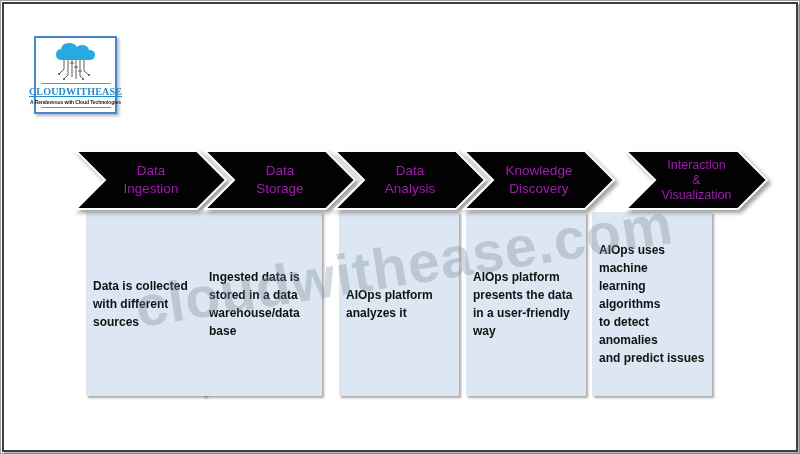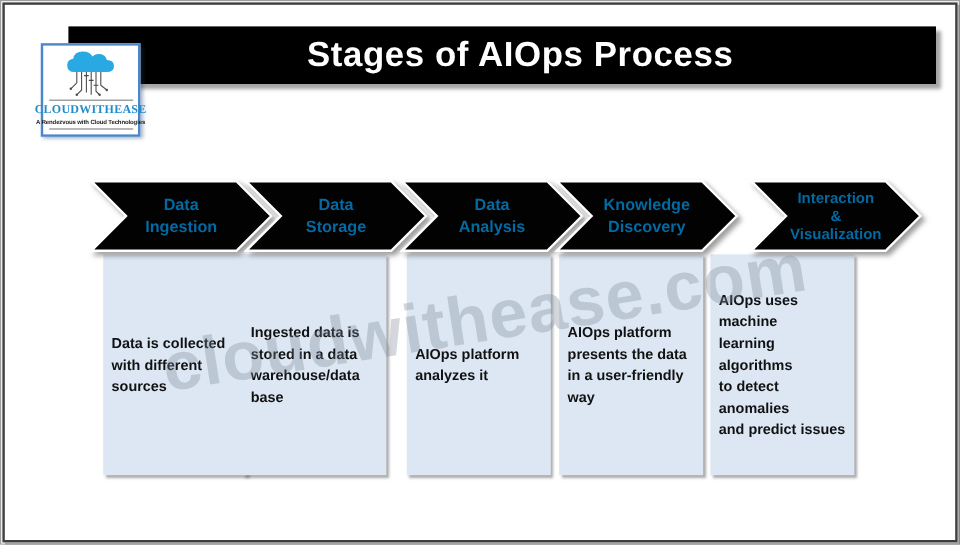--- a/index.html
+++ b/index.html
@@ -37,35 +37,35 @@
     box-shadow: 2px 2px 3px rgba(40,60,100,0.4);
     z-index: 10;
     display: flex; flex-direction: column; align-items: center;
     padding-top: 3px;
   }
   .logo-art { width: 56px; height: 40px; flex: 0 0 auto; }
   .logo-rule { width: 70px; height: 1px; background: #8a8a8a; margin-top: 2px; }
   .logo-name {
     font-family: "Liberation Serif", serif;
     font-weight: bold; font-size: 10px; color: #1f8dcd;
-    letter-spacing: 0.2px; margin-top: 2px; white-space: nowrap;
+    letter-spacing: 0.2px; margin-top: 2px; white-space: nowrap; text-decoration: underline;
   }
   .logo-tagline {
     font-size: 5px; font-weight: bold; color: #222222;
     letter-spacing: -0.1px; margin-top: 2px; white-space: nowrap;
   }
   .logo-rule2 { width: 70px; height: 1px; background: #8a8a8a; margin-top: 2px; }
 
   
   .stage-arrow { position: absolute; top: 146px; width: 154px; height: 60px; z-index: 3; }
   .stage-arrow svg { display: block; filter: drop-shadow(3px 3px 2px rgba(60,60,60,0.5)); }
   .stage-arrow .arrow-label {
     position: absolute; inset: 0;
     display: flex; align-items: center; justify-content: center;
-    color: #0369a1; font-weight: bold; font-size: 13.5px; line-height: 1.35;
+    color: #a21caf; font-weight: normal; font-size: 13.5px; line-height: 1.35;
     text-align: center; white-space: pre-line;
   }
   .stage-arrow.arrow-5 .arrow-label { font-size: 12.5px; line-height: 1.2; }
 
   
   .stage-box {
     position: absolute; top: 208px; width: 120px; height: 184px;
     background: #dce7f3;
     box-shadow: 2px 2px 2px rgba(100,100,100,0.55);
     display: flex; align-items: center;
@@ -86,23 +86,20 @@
     transform: rotate(-9deg);
     z-index: 20; pointer-events: none; white-space: nowrap;
   }
 </style>
 </head>
 <body>
 
 <div class="page-frame-outer"></div>
 <div class="page-frame">
 
-  <div class="title-bar">
-    <div class="title-text">Stages of AIOps Process</div>
-  </div>
 
   <div class="logo-card">
     <svg class="logo-art" viewBox="0 0 56 40">
       <g fill="none" stroke="#4a4a4a" stroke-width="0.9">
         <path d="M20 18 L20 34 L16 38"></path>
         <path d="M24 18 L24 36"></path>
         <path d="M28 18 L28 38"></path>
         <path d="M32 18 L32 35 L35 38"></path>
         <path d="M36 18 L36 30 L41 34"></path>
         <path d="M16 18 L16 28 L11 33"></path>

